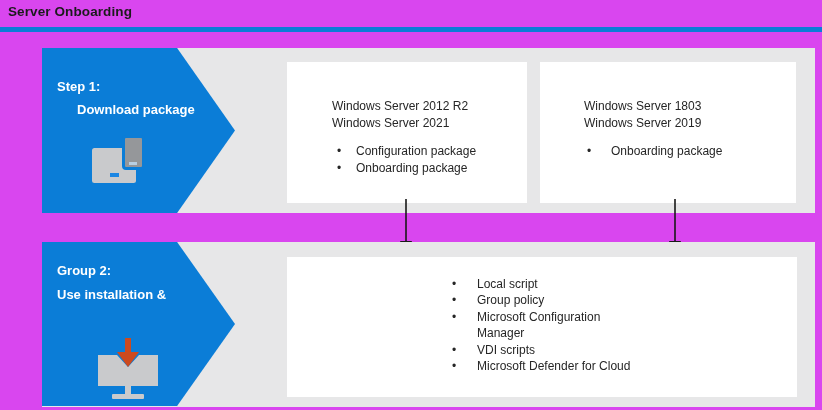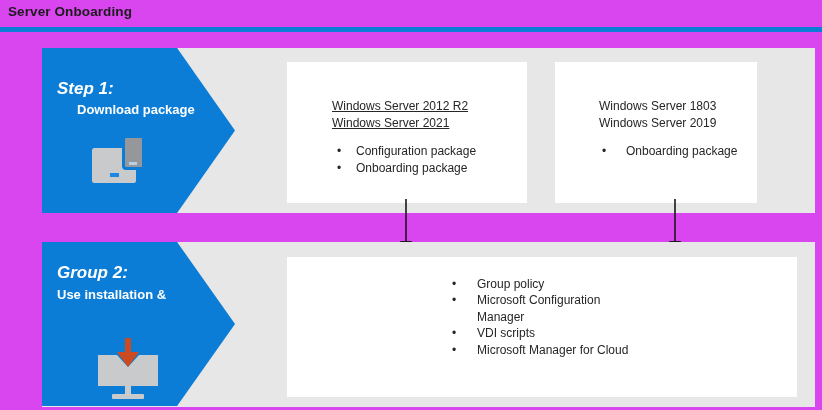--- a/index.html
+++ b/index.html
@@ -17,30 +17,30 @@
   .band.s1 { top:48px; height:165px; }
   .band.s2 { top:242px; height:165px; }
 
   .chevron {
     position:absolute; left:42px; width:193px; background:#0b7dd7;
     clip-path:polygon(0 0, 70% 0, 100% 50%, 70% 100%, 0 100%);
   }
   .chevron.s1 { top:48px; height:165px; }
   .chevron.s2 { top:242px; height:164px; }
 
-  .step-label { position:absolute; left:57px; color:#ffffff; font-size:17px; font-weight:700;font-style:italic; }
+  .step-label { position:absolute; left:57px; color:#ffffff; font-size:13px; font-weight:700; }
   .step-desc  { position:absolute; left:57px; color:#ffffff; font-size:13px; font-weight:700; }
 
   .box { position:absolute; background:#ffffff; }
   .box1 { left:287px; top:62px;  width:240px; height:141px; }
-  .box2 { left:555px; top:62px;  width:202px; height:141px; }
+  .box2 { left:540px; top:62px;  width:256px; height:141px; }
   .box3 { left:287px; top:257px; width:510px; height:140px; }
 
   .box-titles { position:absolute; font-size:12px; color:#262626; line-height:17px; white-space:nowrap; }
-  .box1 .box-titles { left:45px; top:36px;text-decoration:underline; }
+  .box1 .box-titles { left:45px; top:36px; }
   .box2 .box-titles { left:44px; top:36px; }
 
   ul.bullets { position:absolute; margin:0; padding:0; list-style:none; font-size:12px; color:#262626; }
   ul.bullets li { position:relative; line-height:17px; }
   ul.bullets li::before { content:"\2022"; position:absolute; left:0; top:0; color:#262626; }
   .box1 ul.bullets { left:50px; top:81px; }
   .box1 ul.bullets li { padding-left:19px; }
   .box2 ul.bullets { left:47px; top:81px; }
   .box2 ul.bullets li { padding-left:24px; }
   .box3 ul.bullets { left:165px; top:19px; }
@@ -111,20 +111,21 @@
   <svg class="icon-download" viewBox="0 0 64 62">
     <polygon points="2,17 21,17 32,29 43,17 62,17 62,48 2,48" fill="#c9cacc"></polygon>
     <rect x="29" y="48" width="6" height="8" fill="#c9cacc"></rect>
     <rect x="16" y="56" width="32" height="5" rx="1" fill="#c9cacc"></rect>
     <rect x="29" y="0" width="6" height="16" fill="#cc4a1f"></rect>
     <polygon points="21,14 43,14 32,29" fill="#cc4a1f"></polygon>
   </svg>
 
   <div class="box box3">
     <ul class="bullets">
+      <li>Local script</li>
       <li>Group policy</li>
       <li>Microsoft Configuration Manager</li>
       <li>VDI scripts</li>
-      <li>Microsoft Manager for Cloud</li>
+      <li>Microsoft Defender for Cloud</li>
     </ul>
   </div>
 
 </div>
 
 </body></html>

